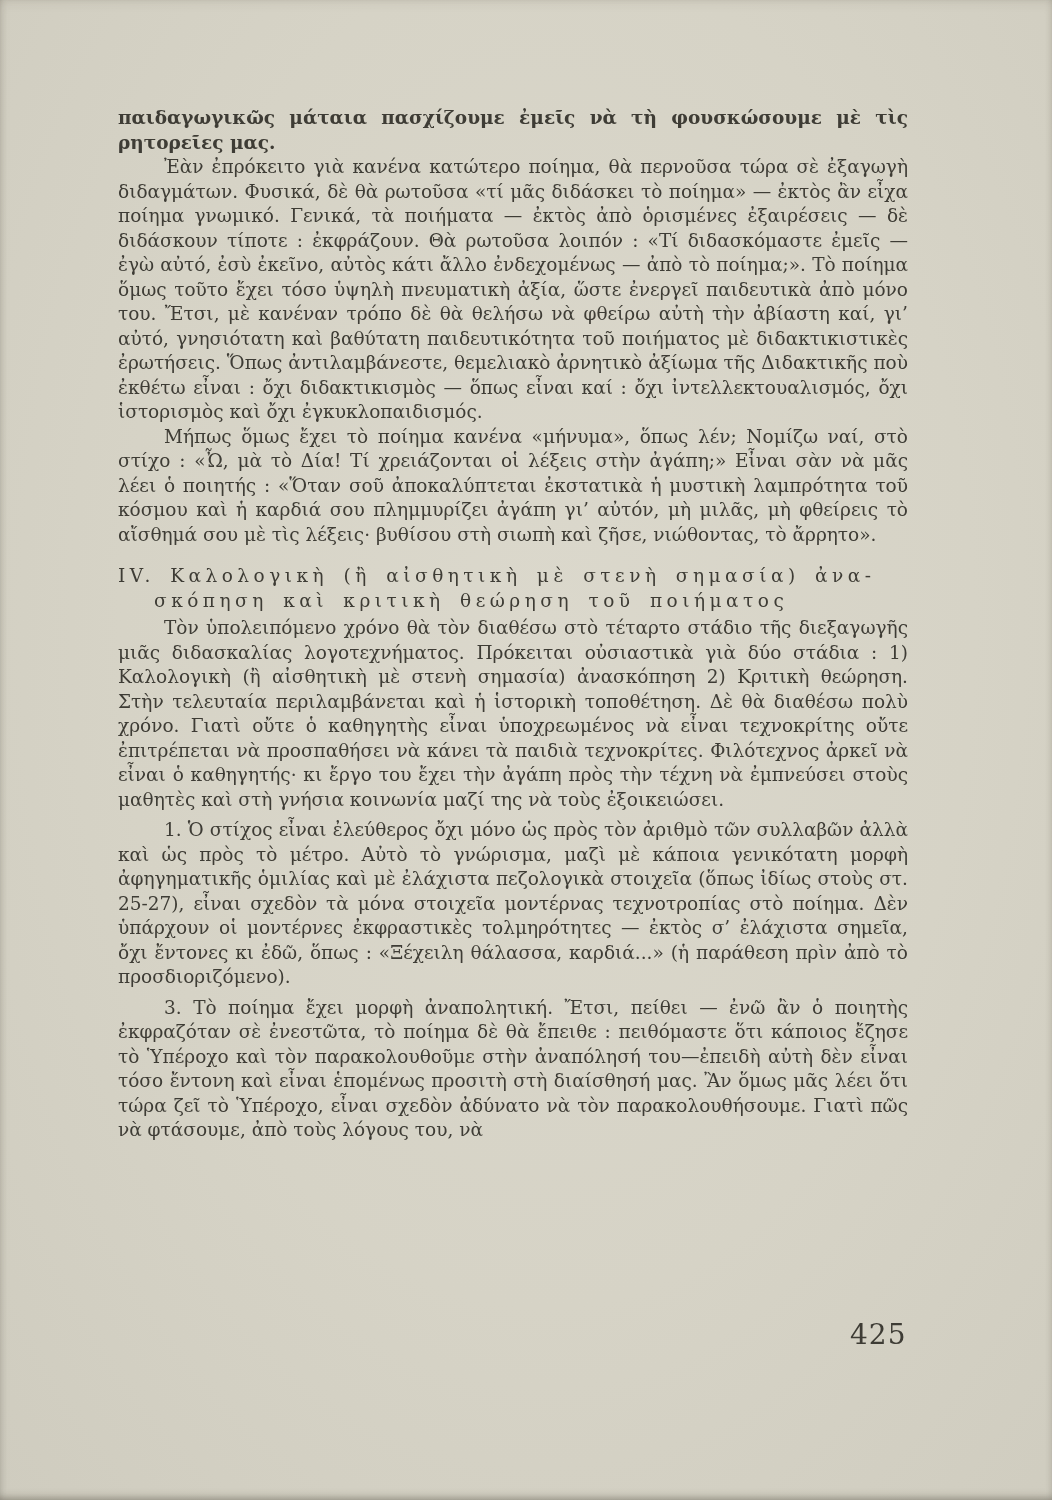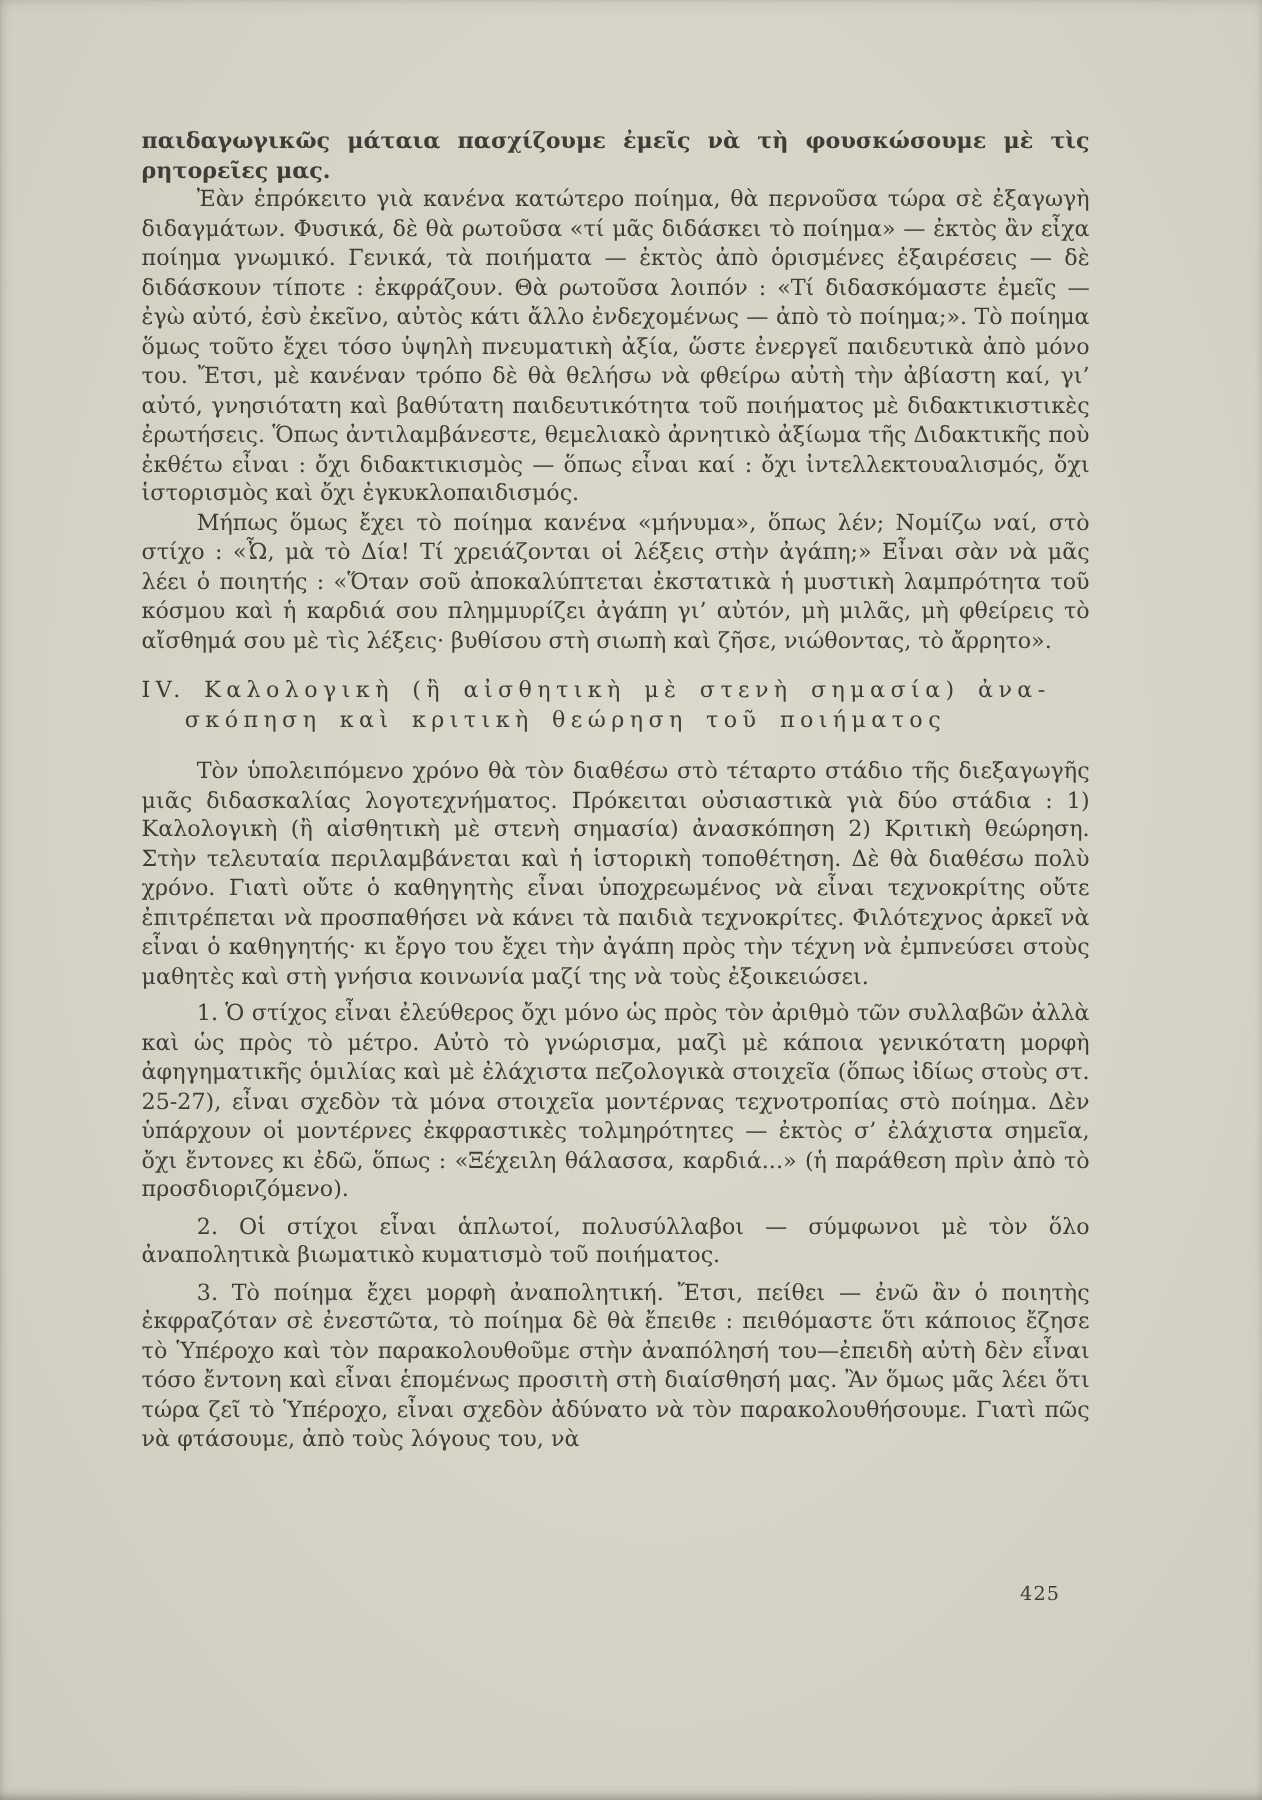--- a/index.html
+++ b/index.html
@@ -38,35 +38,35 @@
     text-indent: 46px;
   }
   .para.no-indent {
     text-indent: 0;
     font-weight: bold;
   }
   .para.spaced {
     margin-top: 6px;
   }
   .section-heading {
-    margin: 17px 0 18px 0;
+    margin: 17px 0 3px 0;
     font-size: 18.5px;
     font-weight: normal;
     letter-spacing: 4.5px;
     word-spacing: 5px;
     text-align: left;
   }
   .section-heading .h-line2 {
     margin-left: 36px;
   }
   .page-number {
     position: absolute;
     left: 850px;
     top: 1318px;
-    font-size: 16px;
+    font-size: 28px;
     color: #3e3c35;
     letter-spacing: 1px;
   }
 </style>
 </head>
 <body>
 
 <div class="paper">
   <div class="text-block">
 
@@ -79,20 +79,19 @@
     <div class="section-heading">
       <div class="h-line1">IV. Καλολογικὴ (ἢ αἰσθητικὴ μὲ στενὴ σημασία) ἀνα-</div>
       <div class="h-line2">σκόπηση καὶ κριτικὴ θεώρηση τοῦ ποιήματος</div>
     </div>
 
     <p class="para">Τὸν ὑπολειπόμενο χρόνο θὰ τὸν διαθέσω στὸ τέταρτο στάδιο τῆς διεξαγωγῆς μιᾶς διδασκαλίας λογοτεχνήματος. Πρόκειται οὐσιαστικὰ γιὰ δύο στάδια : 1) Καλολογικὴ (ἢ αἰσθητικὴ μὲ στενὴ σημασία) ἀνασκόπηση 2) Κριτικὴ θεώρηση. Στὴν τελευταία περιλαμβάνεται καὶ ἡ ἱστορικὴ τοποθέτηση. Δὲ θὰ διαθέσω πολὺ χρόνο. Γιατὶ οὔτε ὁ καθηγητὴς εἶναι ὑποχρεωμένος νὰ εἶναι τεχνοκρίτης οὔτε ἐπιτρέπεται νὰ προσπαθήσει νὰ κάνει τὰ παιδιὰ τεχνοκρίτες. Φιλότεχνος ἀρκεῖ νὰ εἶναι ὁ καθηγητής· κι ἔργο του ἔχει τὴν ἀγάπη πρὸς τὴν τέχνη νὰ ἐμπνεύσει στοὺς μαθητὲς καὶ στὴ γνήσια κοινωνία μαζί της νὰ τοὺς ἐξοικειώσει.</p>
 
 
     <p class="para spaced">1. Ὁ στίχος εἶναι ἐλεύθερος ὄχι μόνο ὡς πρὸς τὸν ἀριθμὸ τῶν συλλαβῶν ἀλλὰ καὶ ὡς πρὸς τὸ μέτρο. Αὐτὸ τὸ γνώρισμα, μαζὶ μὲ κάποια γενικότατη μορφὴ ἀφηγηματικῆς ὁμιλίας καὶ μὲ ἐλάχιστα πεζολογικὰ στοιχεῖα (ὅπως ἰδίως στοὺς στ. 25-27), εἶναι σχεδὸν τὰ μόνα στοιχεῖα μοντέρνας τεχνοτροπίας στὸ ποίημα. Δὲν ὑπάρχουν οἱ μοντέρνες ἐκφραστικὲς τολμηρότητες — ἐκτὸς σ’ ἐλάχιστα σημεῖα, ὄχι ἔντονες κι ἐδῶ, ὅπως : «Ξέχειλη θάλασσα, καρδιά...» (ἡ παράθεση πρὶν ἀπὸ τὸ προσδιοριζόμενο).</p>
 
-    <p class="para spaced">2. Οἱ στίχοι εἶναι ἁπλωτοί, πολυσύλλαβοι — σύμφωνοι μὲ τὸν ὅλο ἀναπολητικὰ βιωματικὸ κυματισμὸ τοῦ ποιήματος.</p>
 
     <p class="para spaced">3. Τὸ ποίημα ἔχει μορφὴ ἀναπολητική. Ἔτσι, πείθει — ἐνῶ ἂν ὁ ποιητὴς ἐκφραζόταν σὲ ἐνεστῶτα, τὸ ποίημα δὲ θὰ ἔπειθε : πειθόμαστε ὅτι κάποιος ἔζησε τὸ Ὑπέροχο καὶ τὸν παρακολουθοῦμε στὴν ἀναπόλησή του—ἐπειδὴ αὐτὴ δὲν εἶναι τόσο ἔντονη καὶ εἶναι ἑπομένως προσιτὴ στὴ διαίσθησή μας. Ἂν ὅμως μᾶς λέει ὅτι τώρα ζεῖ τὸ Ὑπέροχο, εἶναι σχεδὸν ἀδύνατο νὰ τὸν παρακολουθήσουμε. Γιατὶ πῶς νὰ φτάσουμε, ἀπὸ τοὺς λόγους του, νὰ</p>
 
   </div>
 
   <div class="page-number">425</div>
 </div>
 
 </body></html>

